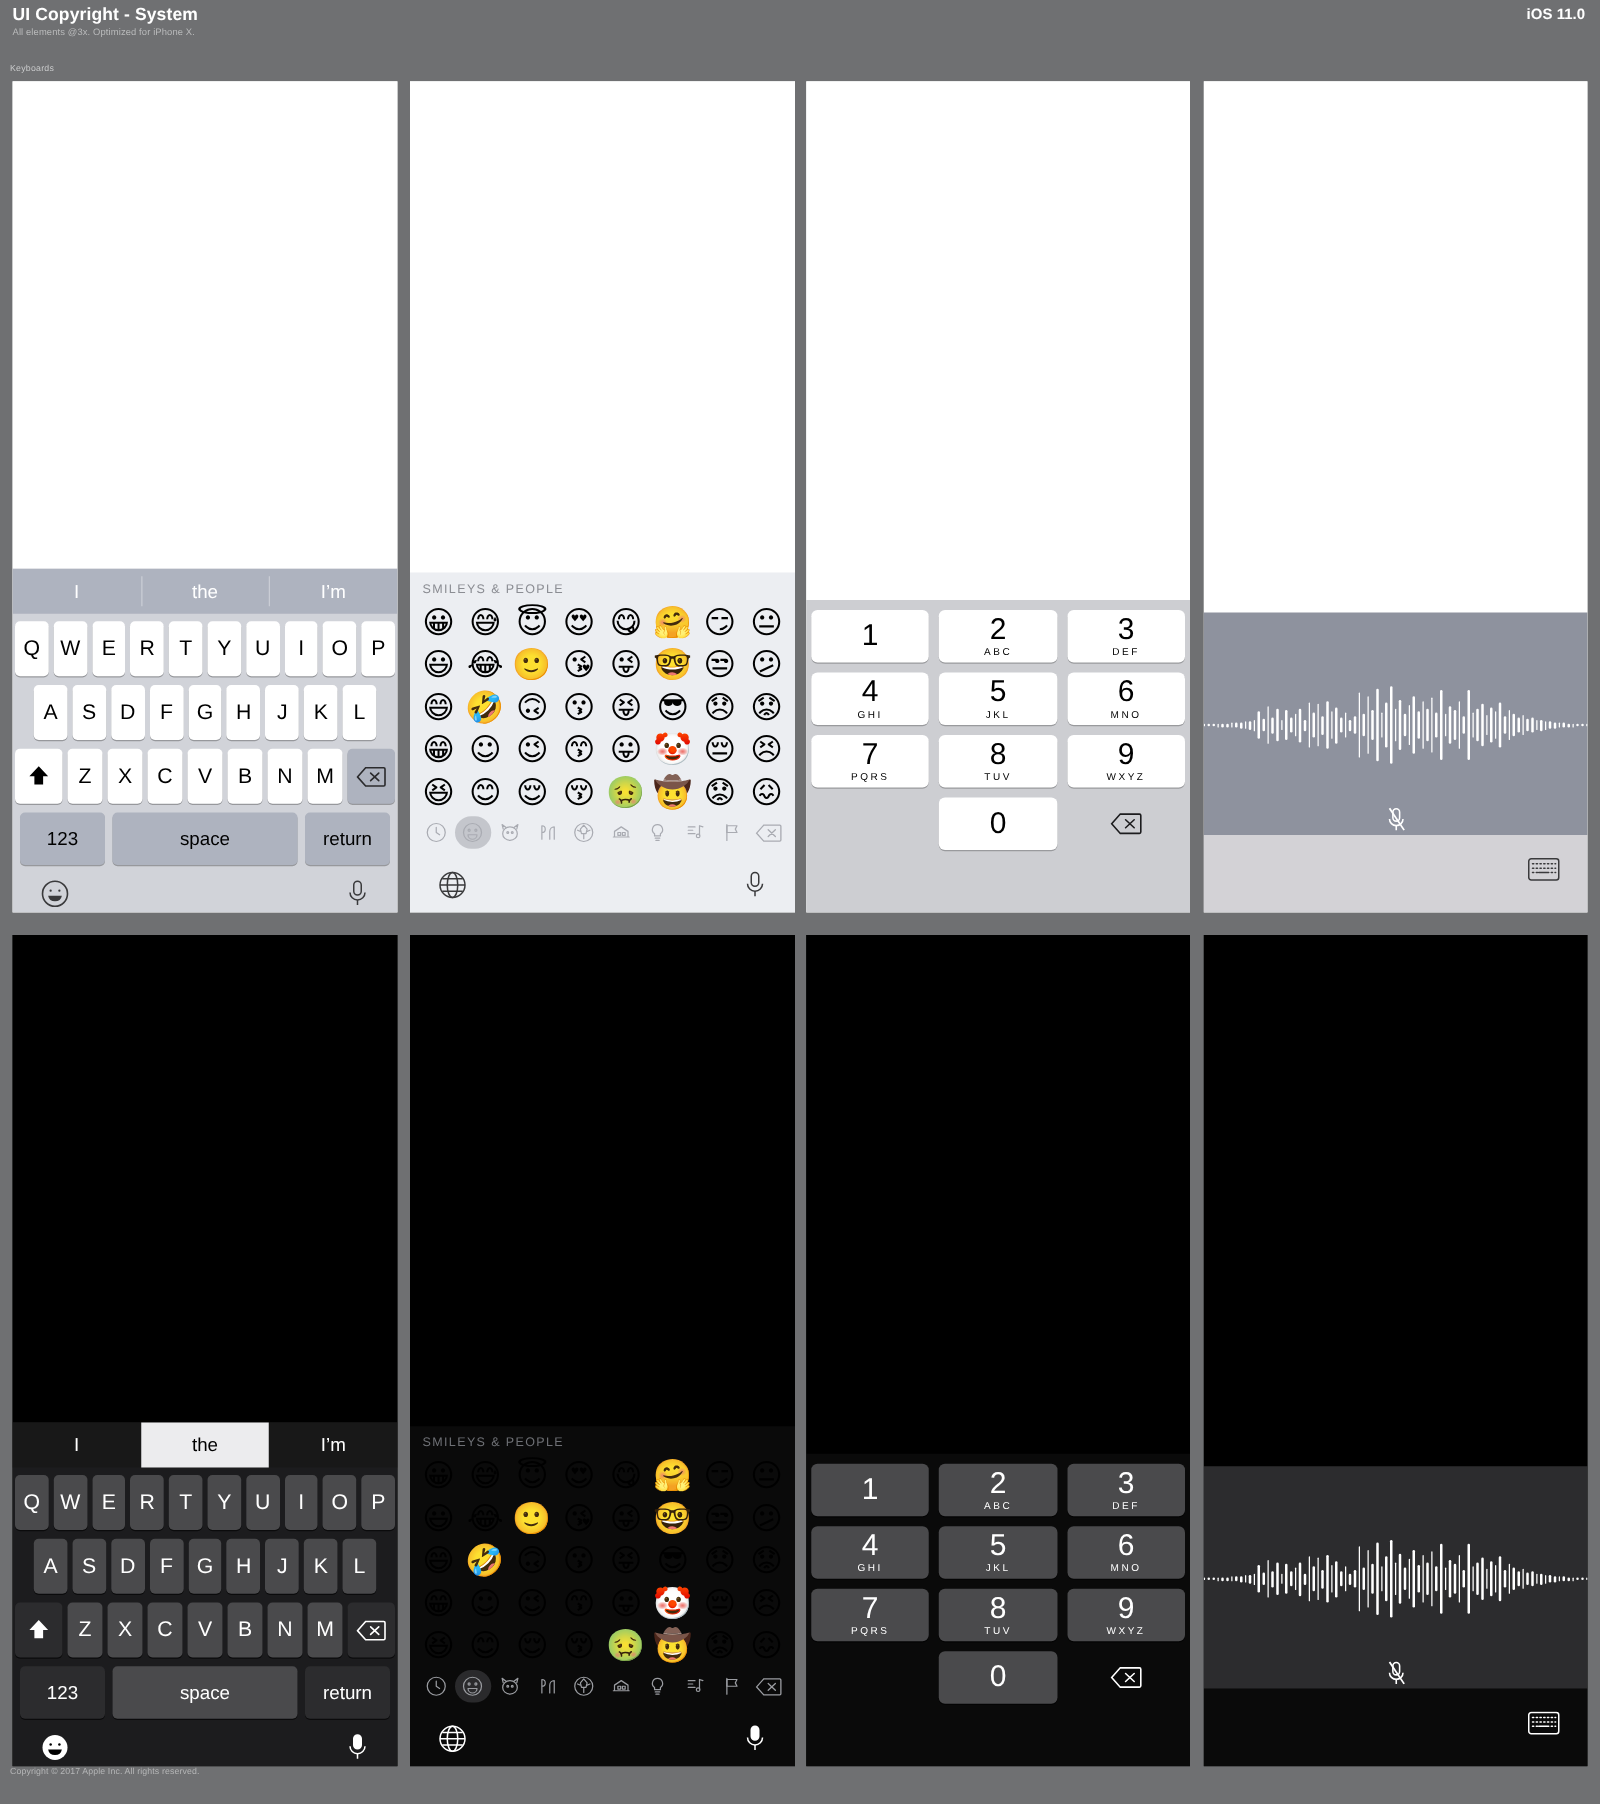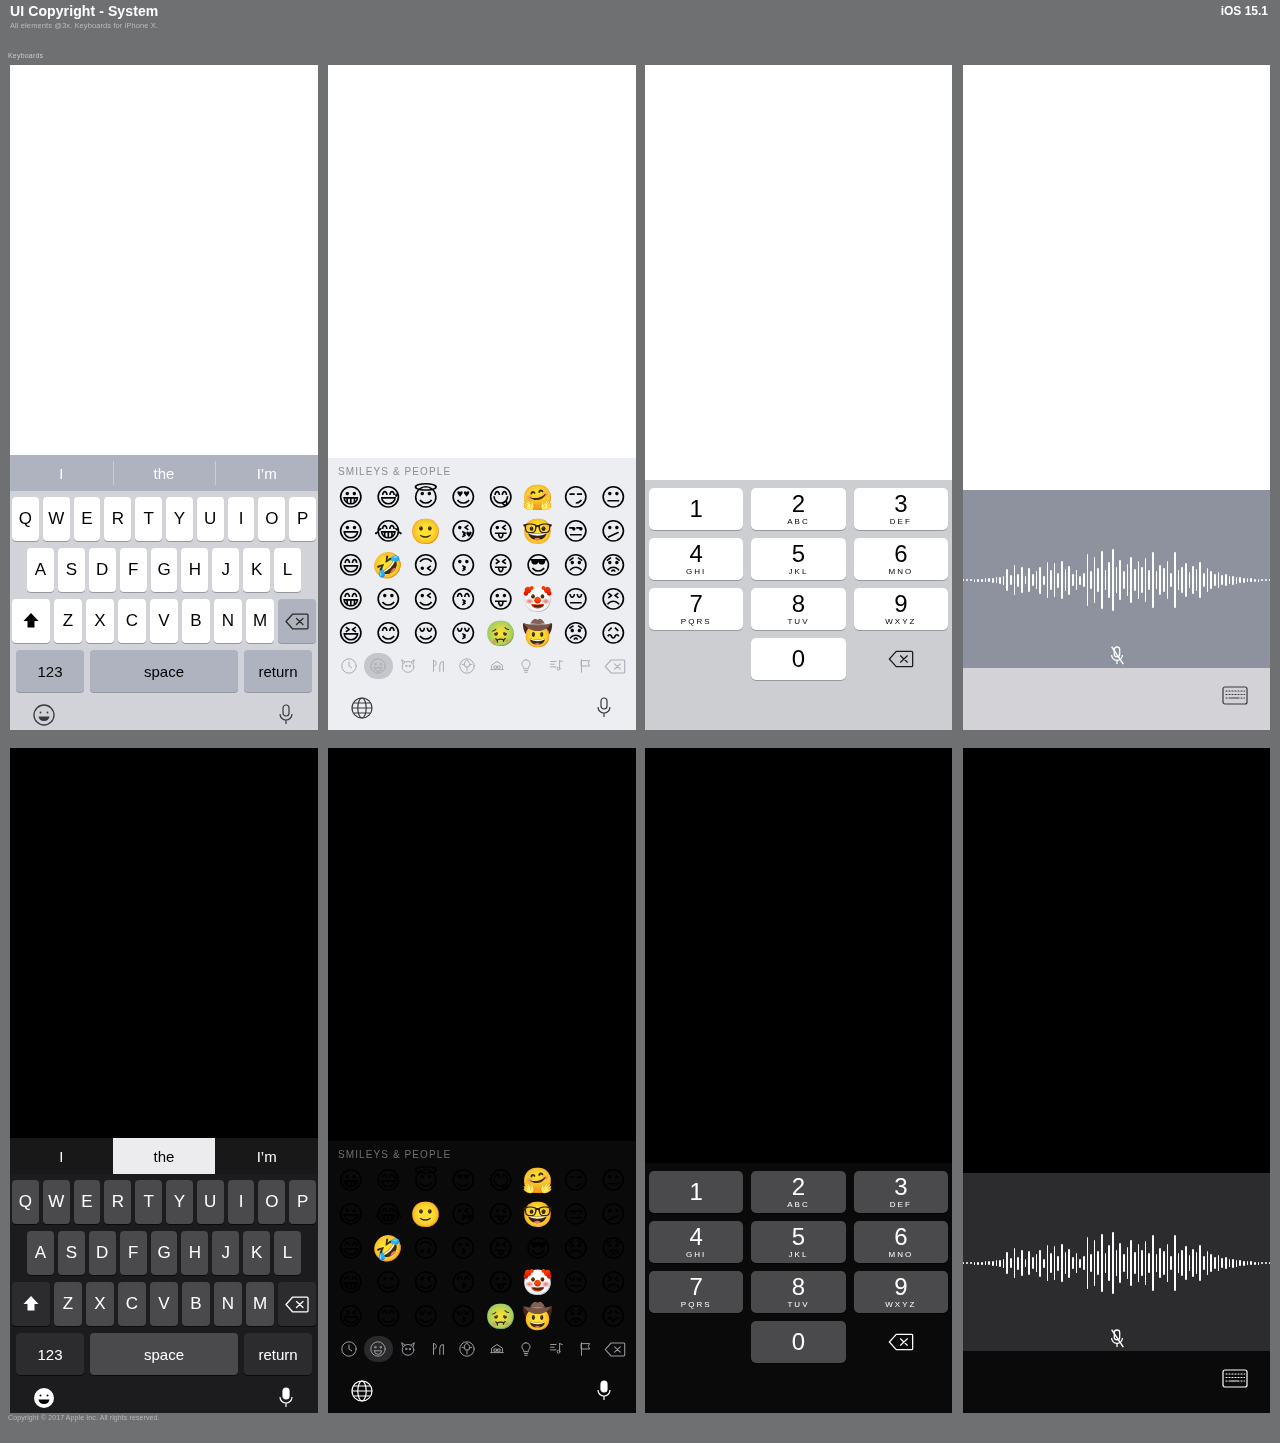--- a/index.html
+++ b/index.html
@@ -130,22 +130,22 @@
   .wave i { display: block; width: 2px; background: #ffffff; border-radius: 1px; }
 
   svg { display: block; }
 </style>
 </head>
 <body>
 
 <div class="page">
 
   <div class="hdr-title">UI Copyright - System</div>
-  <div class="hdr-sub">All elements @3x. Keyboards for iPhone X.</div>
-  <div class="hdr-ios">iOS 15.1</div>
+  <div class="hdr-sub">All elements @3x. Optimized for iPhone X.</div>
+  <div class="hdr-ios">iOS 11.0</div>
   <div class="section-label">Keyboards</div>
   <div class="footer-copy">Copyright © 2017 Apple Inc. All rights reserved.</div>
 
   <div class="panel p-light-bg" style="left:10px; top:65px; width:308px; height:665px;">
     <div class="screen-area" style="height:390px; background:#fff;"></div>
     <div class="kb light" style="height:275px;">
       <div class="predict light">
           <div class="cell">I</div>
           <div class="cell">the</div>
           <div class="cell">I’m</div>

